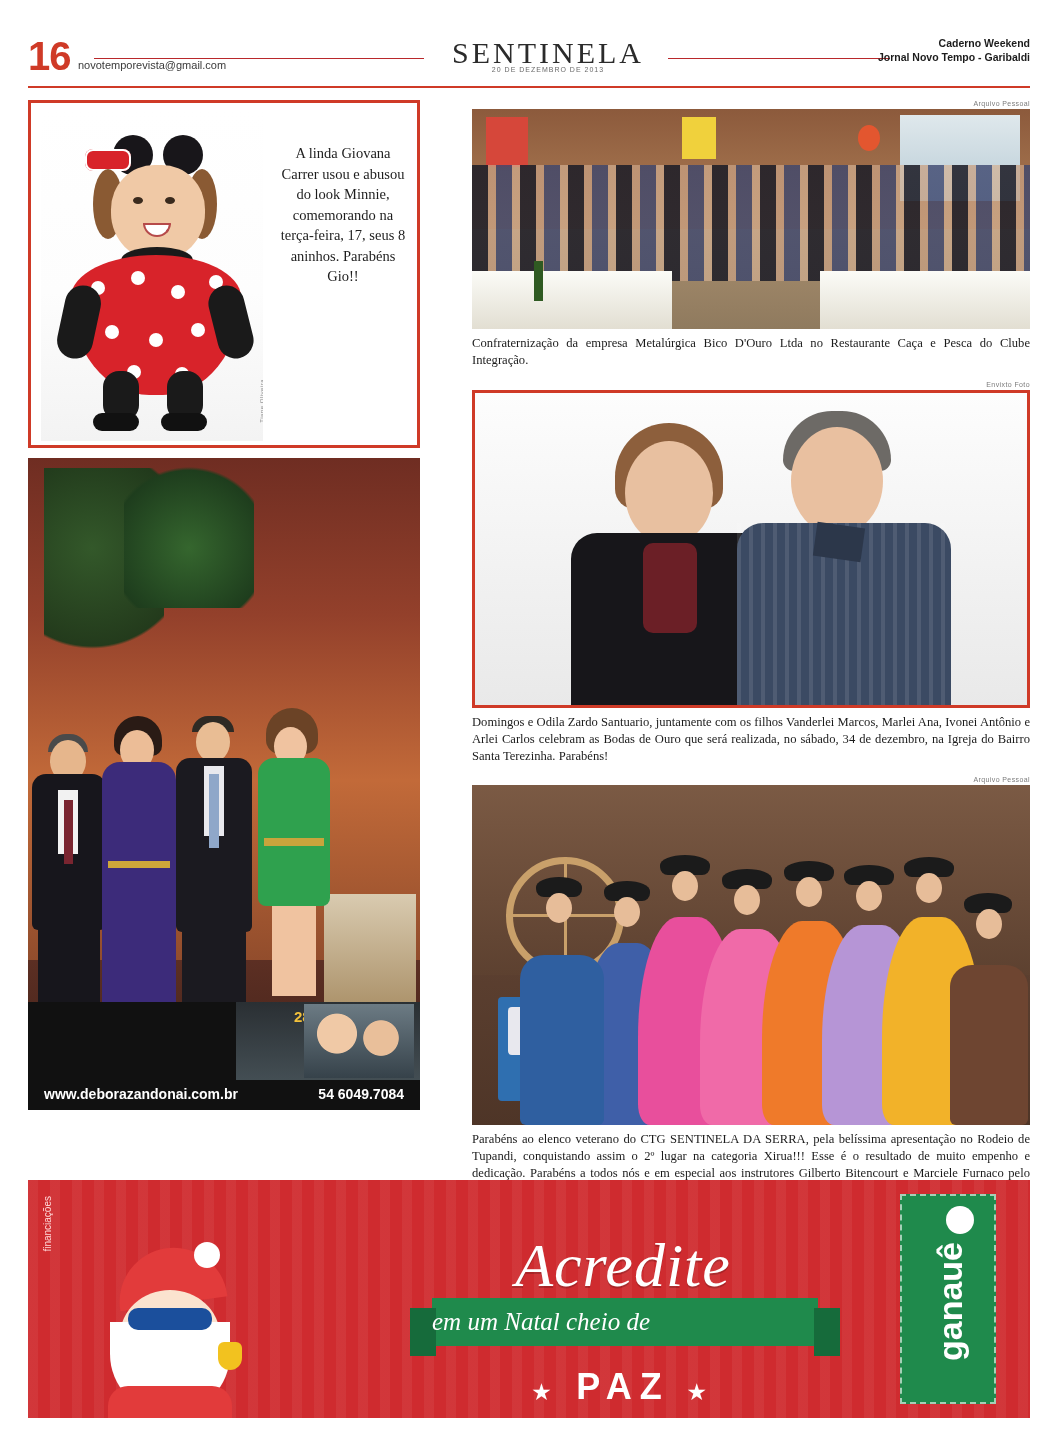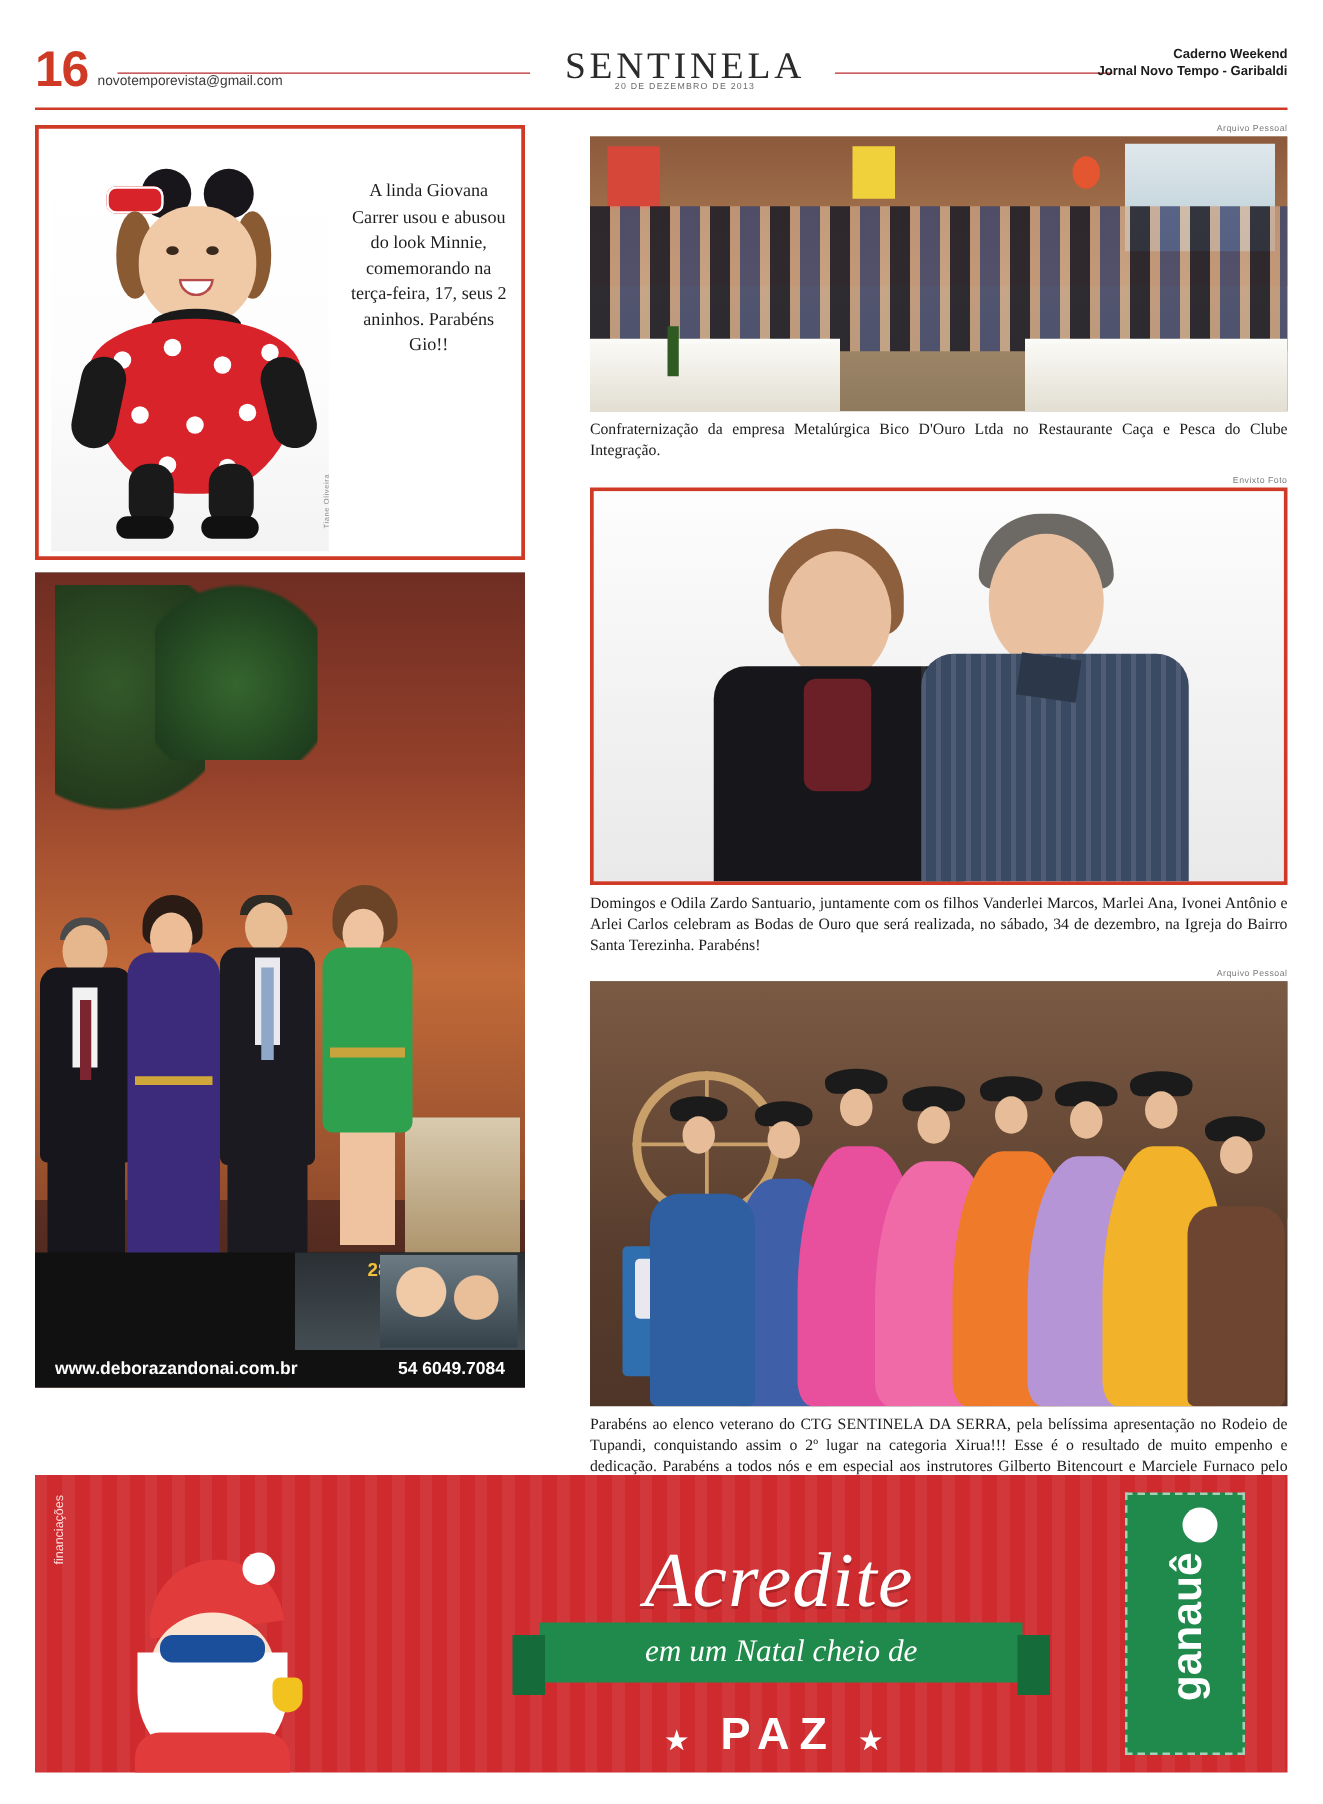--- a/index.html
+++ b/index.html
@@ -363,21 +363,21 @@
     position:absolute; left:404px; top:118px; width:386px; height:48px;
     background:#1f8a4c;
   }
   .ba-ribbon:before, .ba-ribbon:after {
     content:""; position:absolute; top:10px; width:26px; height:48px; background:#166b3b;
   }
   .ba-ribbon:before { left:-22px; }
   .ba-ribbon:after { right:-22px; }
   .ba-ribbon-text {
     position:absolute; left:0; top:0; width:386px; height:48px; line-height:48px;
-    text-align:center; color:#fff;
+    color:#fff;
     font-family:"Liberation Serif", serif; font-style:italic; font-size:25px;
   }
   .ba-paz {
     position:absolute; left:430px; top:186px; width:330px; text-align:center;
     font-family:"Liberation Sans", sans-serif; font-size:36px; font-weight:bold;
     color:#ffffff; letter-spacing:8px;
   }
   .ba-star { color:#fff; font-size:20px; }
   .ba-logobox {
     position:absolute; right:34px; top:14px; width:96px; height:210px;
@@ -443,21 +443,21 @@
           </div>
           <div class="arm l"></div>
             <div class="arm r"></div>
           <div class="leg l"></div>
             <div class="leg r"></div>
           <div class="shoe l"></div>
             <div class="shoe r"></div>
         </div>
         <div class="photo-credit-v">Tiane Oliveira</div>
       </div>
-      <div class="frame-text">A linda Giovana Carrer usou e abusou do look Minnie, comemorando na terça-feira, 17, seus 2 aninhos. Parabéns Gio!!</div>
+      <div class="frame-text">A linda Giovana Carrer usou e abusou do look Minnie, comemorando na terça-feira, 17, seus 8 aninhos. Parabéns Gio!!</div>
     </div>
 
 
     <div class="family-photo">
       <div class="fp-wall"></div>
       <div class="fp-plant"></div>
       <div class="fp-plant2"></div>
       <div class="fp-floor"></div>
       <div class="fp-rug"></div>
       <div class="fp-table"></div>

